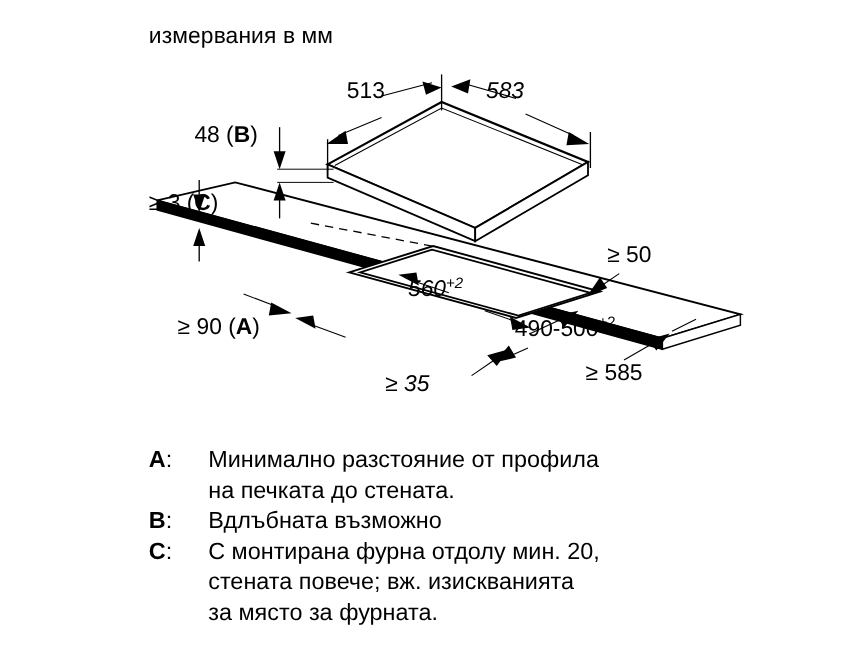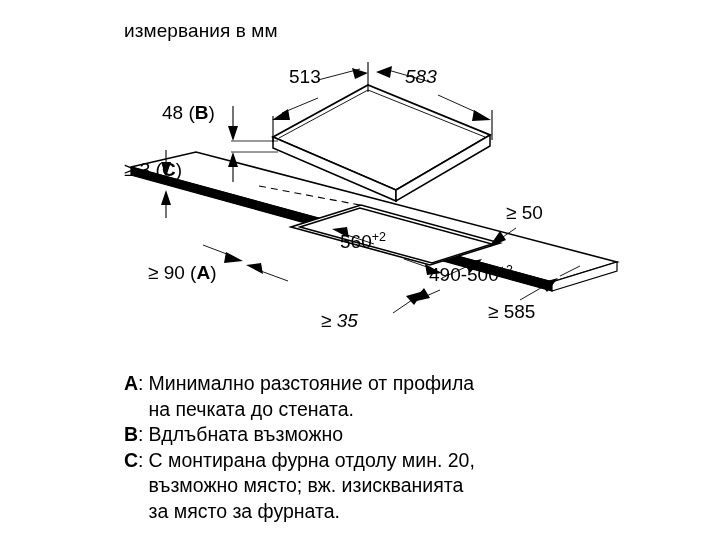--- a/index.html
+++ b/index.html
@@ -52,20 +52,21 @@
     flex: 0 0 auto;
     white-space: nowrap;
   }
   .legend-colon {
     flex: 0 0 auto;
     padding-right: 5px;
     white-space: pre;
   }
   .legend-text {
     flex: 1 1 auto;
+    margin-left: 25px;
   }
   .dim-label {
     position: absolute;
     font-size: 19px;
     white-space: nowrap;
     line-height: 1;
   }
   .dim-label b {
     font-weight: bold;
   }
@@ -202,21 +203,21 @@
   <div class="dim-label" style="left:289px; top:67px;">513</div>
 
   <div class="dim-label" style="left:405px; top:67px;font-style:italic;">583</div>
 
   <div class="dim-label" style="left:162px; top:103px;"><span>48 (</span><b>B</b><span>)</span></div>
 
   <div class="dim-label" style="left:124px; top:160px;"><span>≥ 3 (</span><b>C</b><span>)</span></div>
 
   <div class="dim-label" style="left:148px; top:263px;"><span>≥ 90 (</span><b>A</b><span>)</span></div>
 
-  <div class="dim-label" style="left:340px; top:232px;"><span>560</span><span class="sup">+2</span></div>
+  <div class="dim-label" style="left:340px; top:232px;font-style:italic;"><span>560</span><span class="sup">+2</span></div>
 
   <div class="dim-label" style="left:429px; top:265px;"><span>490-500</span><span class="sup">+2</span></div>
 
   <div class="dim-label" style="left:506px; top:203px;">≥ 50</div>
 
   <div class="dim-label" style="left:321px; top:311px;font-style:italic;">≥ 35</div>
 
   <div class="dim-label" style="left:488px; top:302px;">≥ 585</div>
 
   <div class="legend">
@@ -234,20 +235,20 @@
       <span class="legend-key">B</span>
       <span class="legend-colon">:</span>
       <span class="legend-text">Вдлъбната възможно</span>
     </div>
 
     <div class="legend-row">
       <span class="legend-key">C</span>
       <span class="legend-colon">:</span>
       <span class="legend-text">
         <span>С монтирана фурна отдолу мин. 20,</span><br>
-        <span>възможно място; вж. изискванията</span><br>
+        <span>стената повече; вж. изискванията</span><br>
         <span>за място за фурната.</span>
       </span>
     </div>
 
   </div>
 
 </div>
 
 </body></html>

